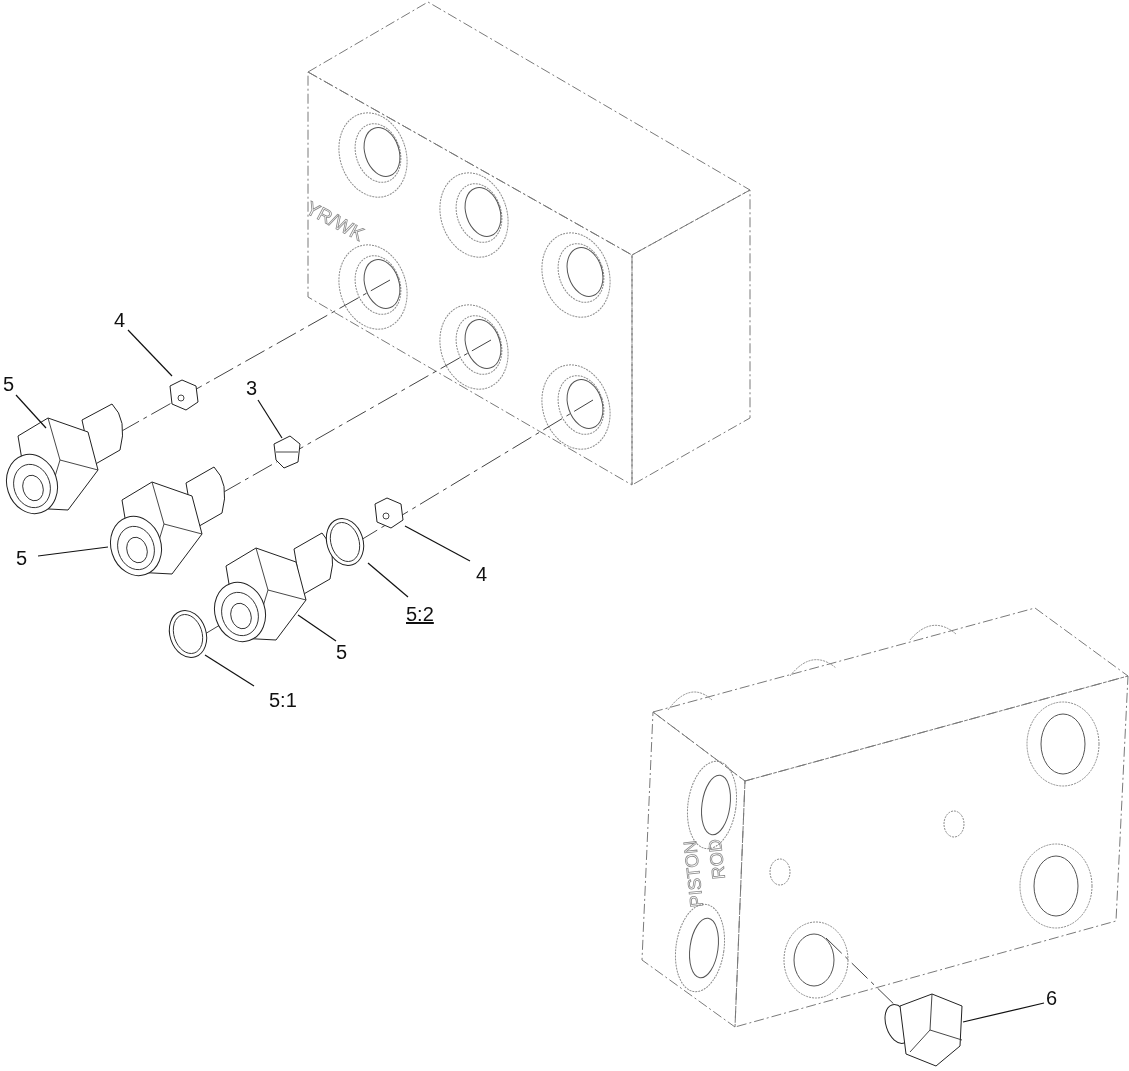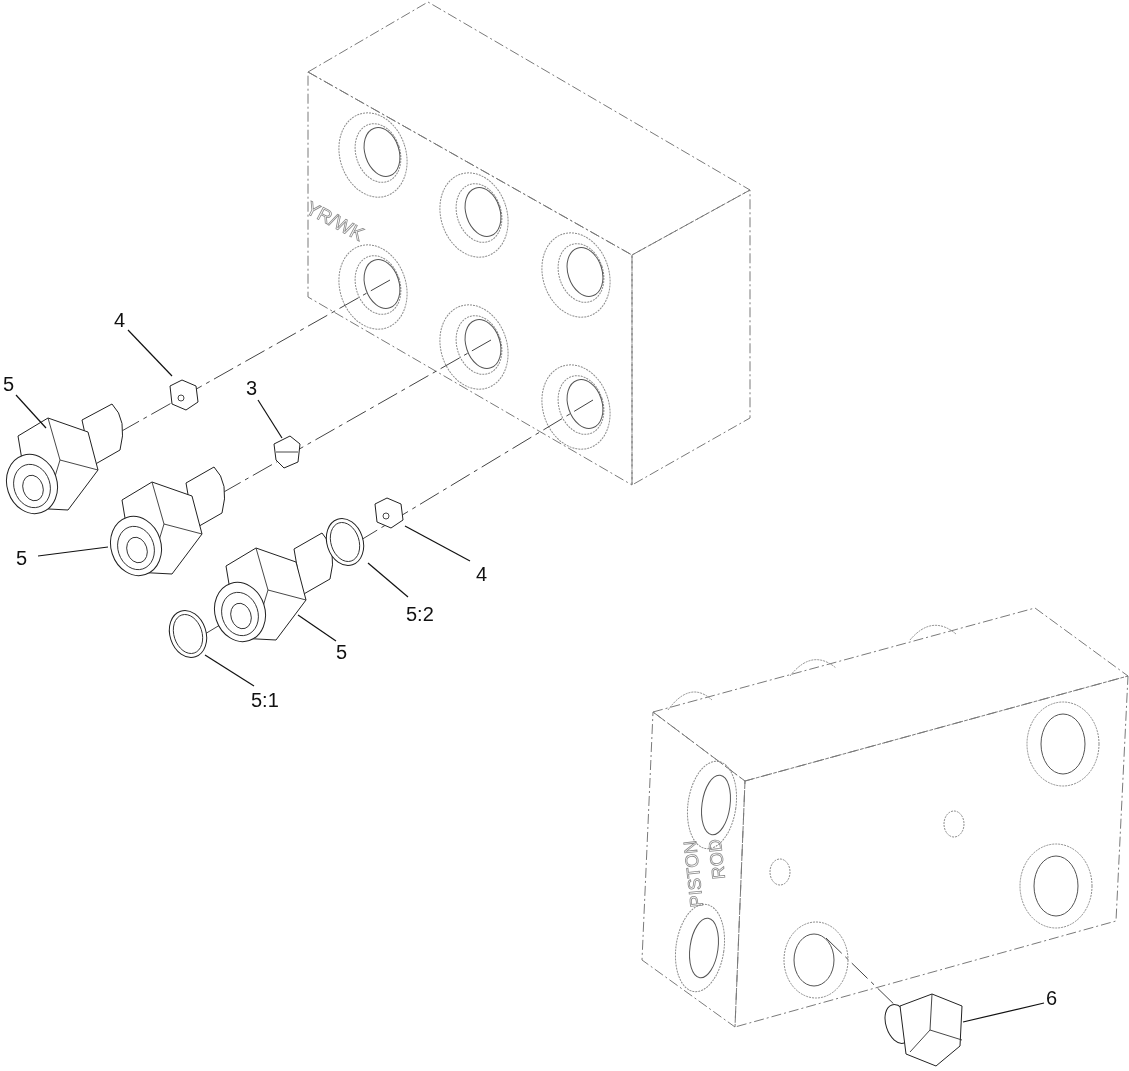--- a/index.html
+++ b/index.html
@@ -184,18 +184,18 @@
 
   <div class="engrave" style="left:312px; top:198px; transform: rotate(28deg); transform-origin: left top;">YR/WK</div>
   <div class="engrave" style="left:688px; top:908px; transform: rotate(-96deg); transform-origin: left top; font-size:18px;">PISTON</div>
   <div class="engrave" style="left:710px; top:880px; transform: rotate(-96deg); transform-origin: left top; font-size:18px;">ROD</div>
 
   <div class="callout" style="left:3px; top:374px;">5</div>
   <div class="callout" style="left:114px; top:310px;">4</div>
   <div class="callout" style="left:246px; top:378px;">3</div>
   <div class="callout" style="left:16px; top:548px;">5</div>
   <div class="callout" style="left:336px; top:642px;">5</div>
-  <div class="callout" style="left:406px; top:604px;">5:2</div>
+  <div class="callout" style="left:406px; top:604px;text-decoration:underline;">5:2</div>
   <div class="callout" style="left:476px; top:564px;">4</div>
-  <div class="callout" style="left:251px; top:690px;">5:1</div>
+  <div class="callout" style="left:269px; top:690px;">5:1</div>
   <div class="callout" style="left:1046px; top:988px;">6</div>
 
 </div>
 
 </body></html>

